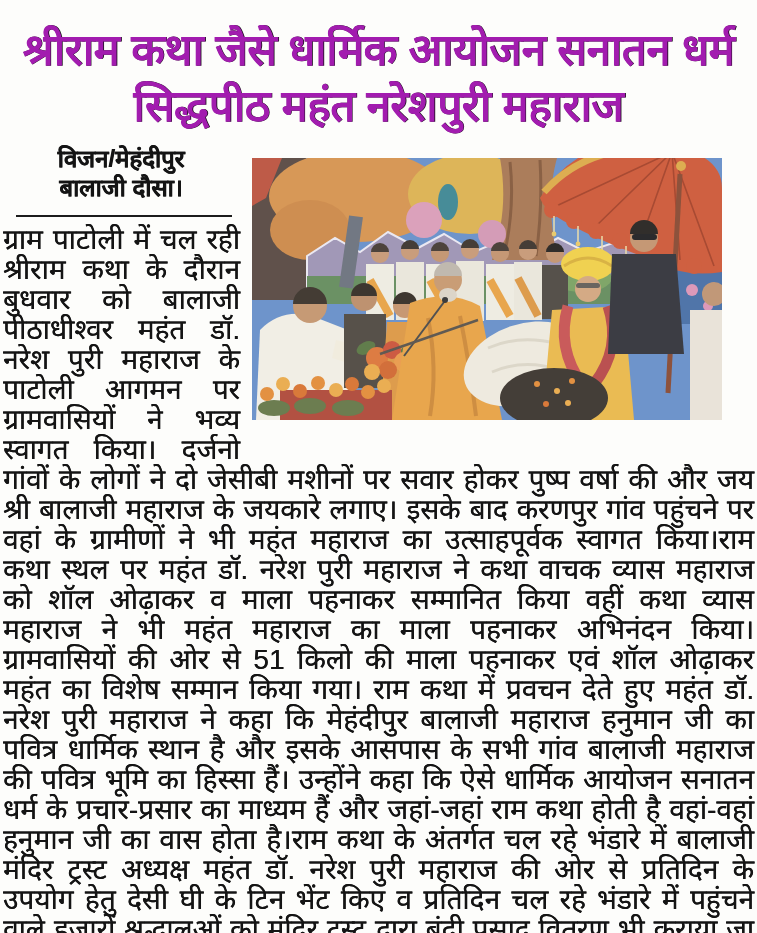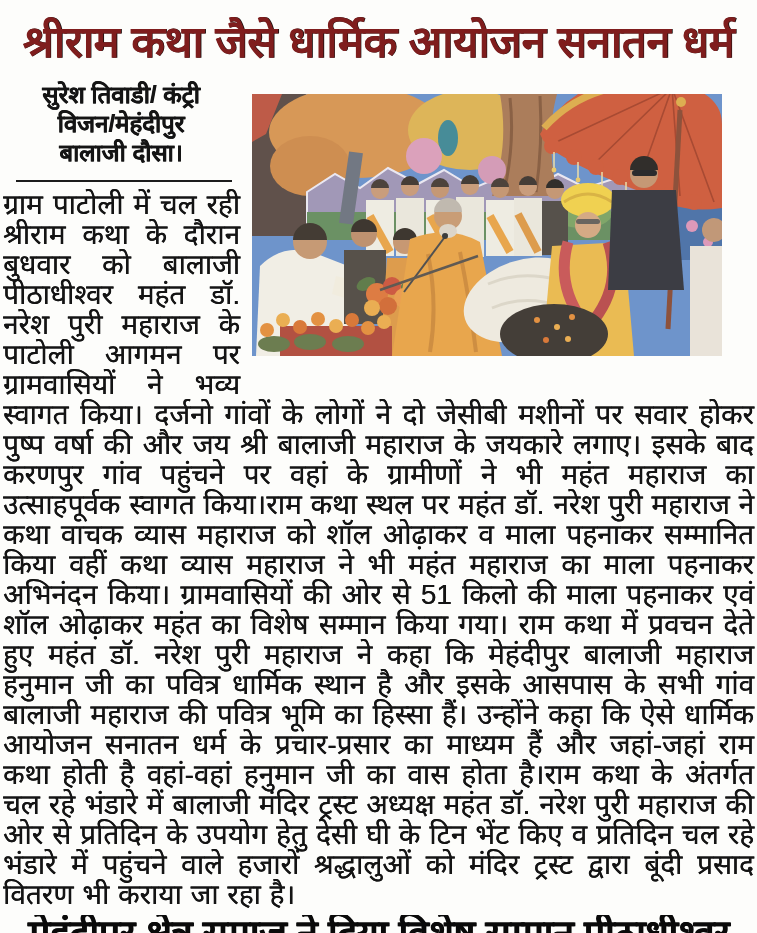--- a/index.html
+++ b/index.html
@@ -6,24 +6,24 @@
   body {
     width: 757px; height: 933px; overflow: hidden;
     background: #fdfdfb;
     font-family: "Liberation Sans", "DejaVu Sans", sans-serif;
     color: #141414;
   }
   .paper { width: 757px; height: 933px; position: relative; overflow: hidden; }
 
   
   .headline {
-    margin: 0; padding: 14px 2px 0 2px;
+    margin: 0; padding: 22px 2px 0 2px;
     text-align: center;
     font-size: 44px; line-height: 56px; font-weight: 800;
-    color: #7f1d1d;
+    color: #a21caf;
     text-shadow: 0.6px 0 0 #0d0d0d;
     letter-spacing: -0.5px;
   }
   .headline span { display: block; white-space: nowrap; }
 
   
   .content { padding: 0 2px; }
   figure.photo {
     float: right;
     width: 470px; height: 262px;
@@ -65,20 +65,21 @@
     white-space: nowrap;
   }
 </style>
 </head>
 <body>
 
 <div class="paper">
 
   <h1 class="headline">
     <span>श्रीराम कथा जैसे धार्मिक आयोजन सनातन धर्म</span>
+    <span>सिद्धपीठ महंत नरेशपुरी महाराज</span>
   </h1>
 
   <div class="content">
 
     <figure class="photo" aria-label="राम कथा स्थल पर महंत डॉ. नरेश पुरी महाराज का स्वागत — साधु-संत, पीली पगड़ी व लाल मालाओं के साथ अतिथि, लाल छत्र एवं चित्रित मंच पृष्ठभूमि">
       <svg viewBox="0 0 470 262" xmlns="http://www.w3.org/2000/svg">
 
         <g>
           <rect x="0" y="0" width="470" height="262" fill="#5b86c4"></rect>
           <rect x="0" y="0" width="54" height="142" fill="#4a3a33"></rect>
@@ -242,21 +243,20 @@
             <circle cx="100" cy="226" r="7" fill="#d4671f"></circle>
           <circle cx="116" cy="234" r="7" fill="#e08228"></circle>
             <circle cx="132" cy="228" r="7" fill="#e8a33c"></circle>
         </g>
 
         <rect x="0" y="0" width="470" height="262" fill="#ffffff" opacity="0.12"></rect>
       </svg>
     </figure>
 
     <div class="byline">
-      <span>सुरेश तिवाडी/ कंट्री</span>
       <span>विजन/मेहंदीपुर</span>
       <span>बालाजी दौसा।</span>
     </div>
 
     <div class="byline-rule"></div>
 
     <p class="body-text">ग्राम पाटोली में चल रही श्रीराम कथा के दौरान बुधवार को बालाजी पीठाधीश्वर महंत डॉ. नरेश पुरी महाराज के पाटोली आगमन पर ग्रामवासियों ने भव्य स्वागत किया। दर्जनो गांवों के लोगों ने दो जेसीबी मशीनों पर सवार होकर पुष्प वर्षा की और जय श्री बालाजी महाराज के जयकारे लगाए। इसके बाद करणपुर गांव पहुंचने पर वहां के ग्रामीणों ने भी महंत महाराज का उत्साहपूर्वक स्वागत किया।राम कथा स्थल पर महंत डॉ. नरेश पुरी महाराज ने कथा वाचक व्यास महाराज को शॉल ओढ़ाकर व माला पहनाकर सम्मानित किया वहीं कथा व्यास महाराज ने भी महंत महाराज का माला पहनाकर अभिनंदन किया। ग्रामवासियों की ओर से 51 किलो की माला पहनाकर एवं शॉल ओढ़ाकर महंत का विशेष सम्मान किया गया। राम कथा में प्रवचन देते हुए महंत डॉ. नरेश पुरी महाराज ने कहा कि मेहंदीपुर बालाजी महाराज हनुमान जी का पवित्र धार्मिक स्थान है और इसके आसपास के सभी गांव बालाजी महाराज की पवित्र भूमि का हिस्सा हैं। उन्होंने कहा कि ऐसे धार्मिक आयोजन सनातन धर्म के प्रचार-प्रसार का माध्यम हैं और जहां-जहां राम कथा होती है वहां-वहां हनुमान जी का वास होता है।राम कथा के अंतर्गत चल रहे भंडारे में बालाजी मंदिर ट्रस्ट अध्यक्ष महंत डॉ. नरेश पुरी महाराज की ओर से प्रतिदिन के उपयोग हेतु देसी घी के टिन भेंट किए व प्रतिदिन चल रहे भंडारे में पहुंचने वाले हजारों श्रद्धालुओं को मंदिर ट्रस्ट द्वारा बूंदी प्रसाद वितरण भी कराया जा रहा है।</p>
 
   </div>
 

